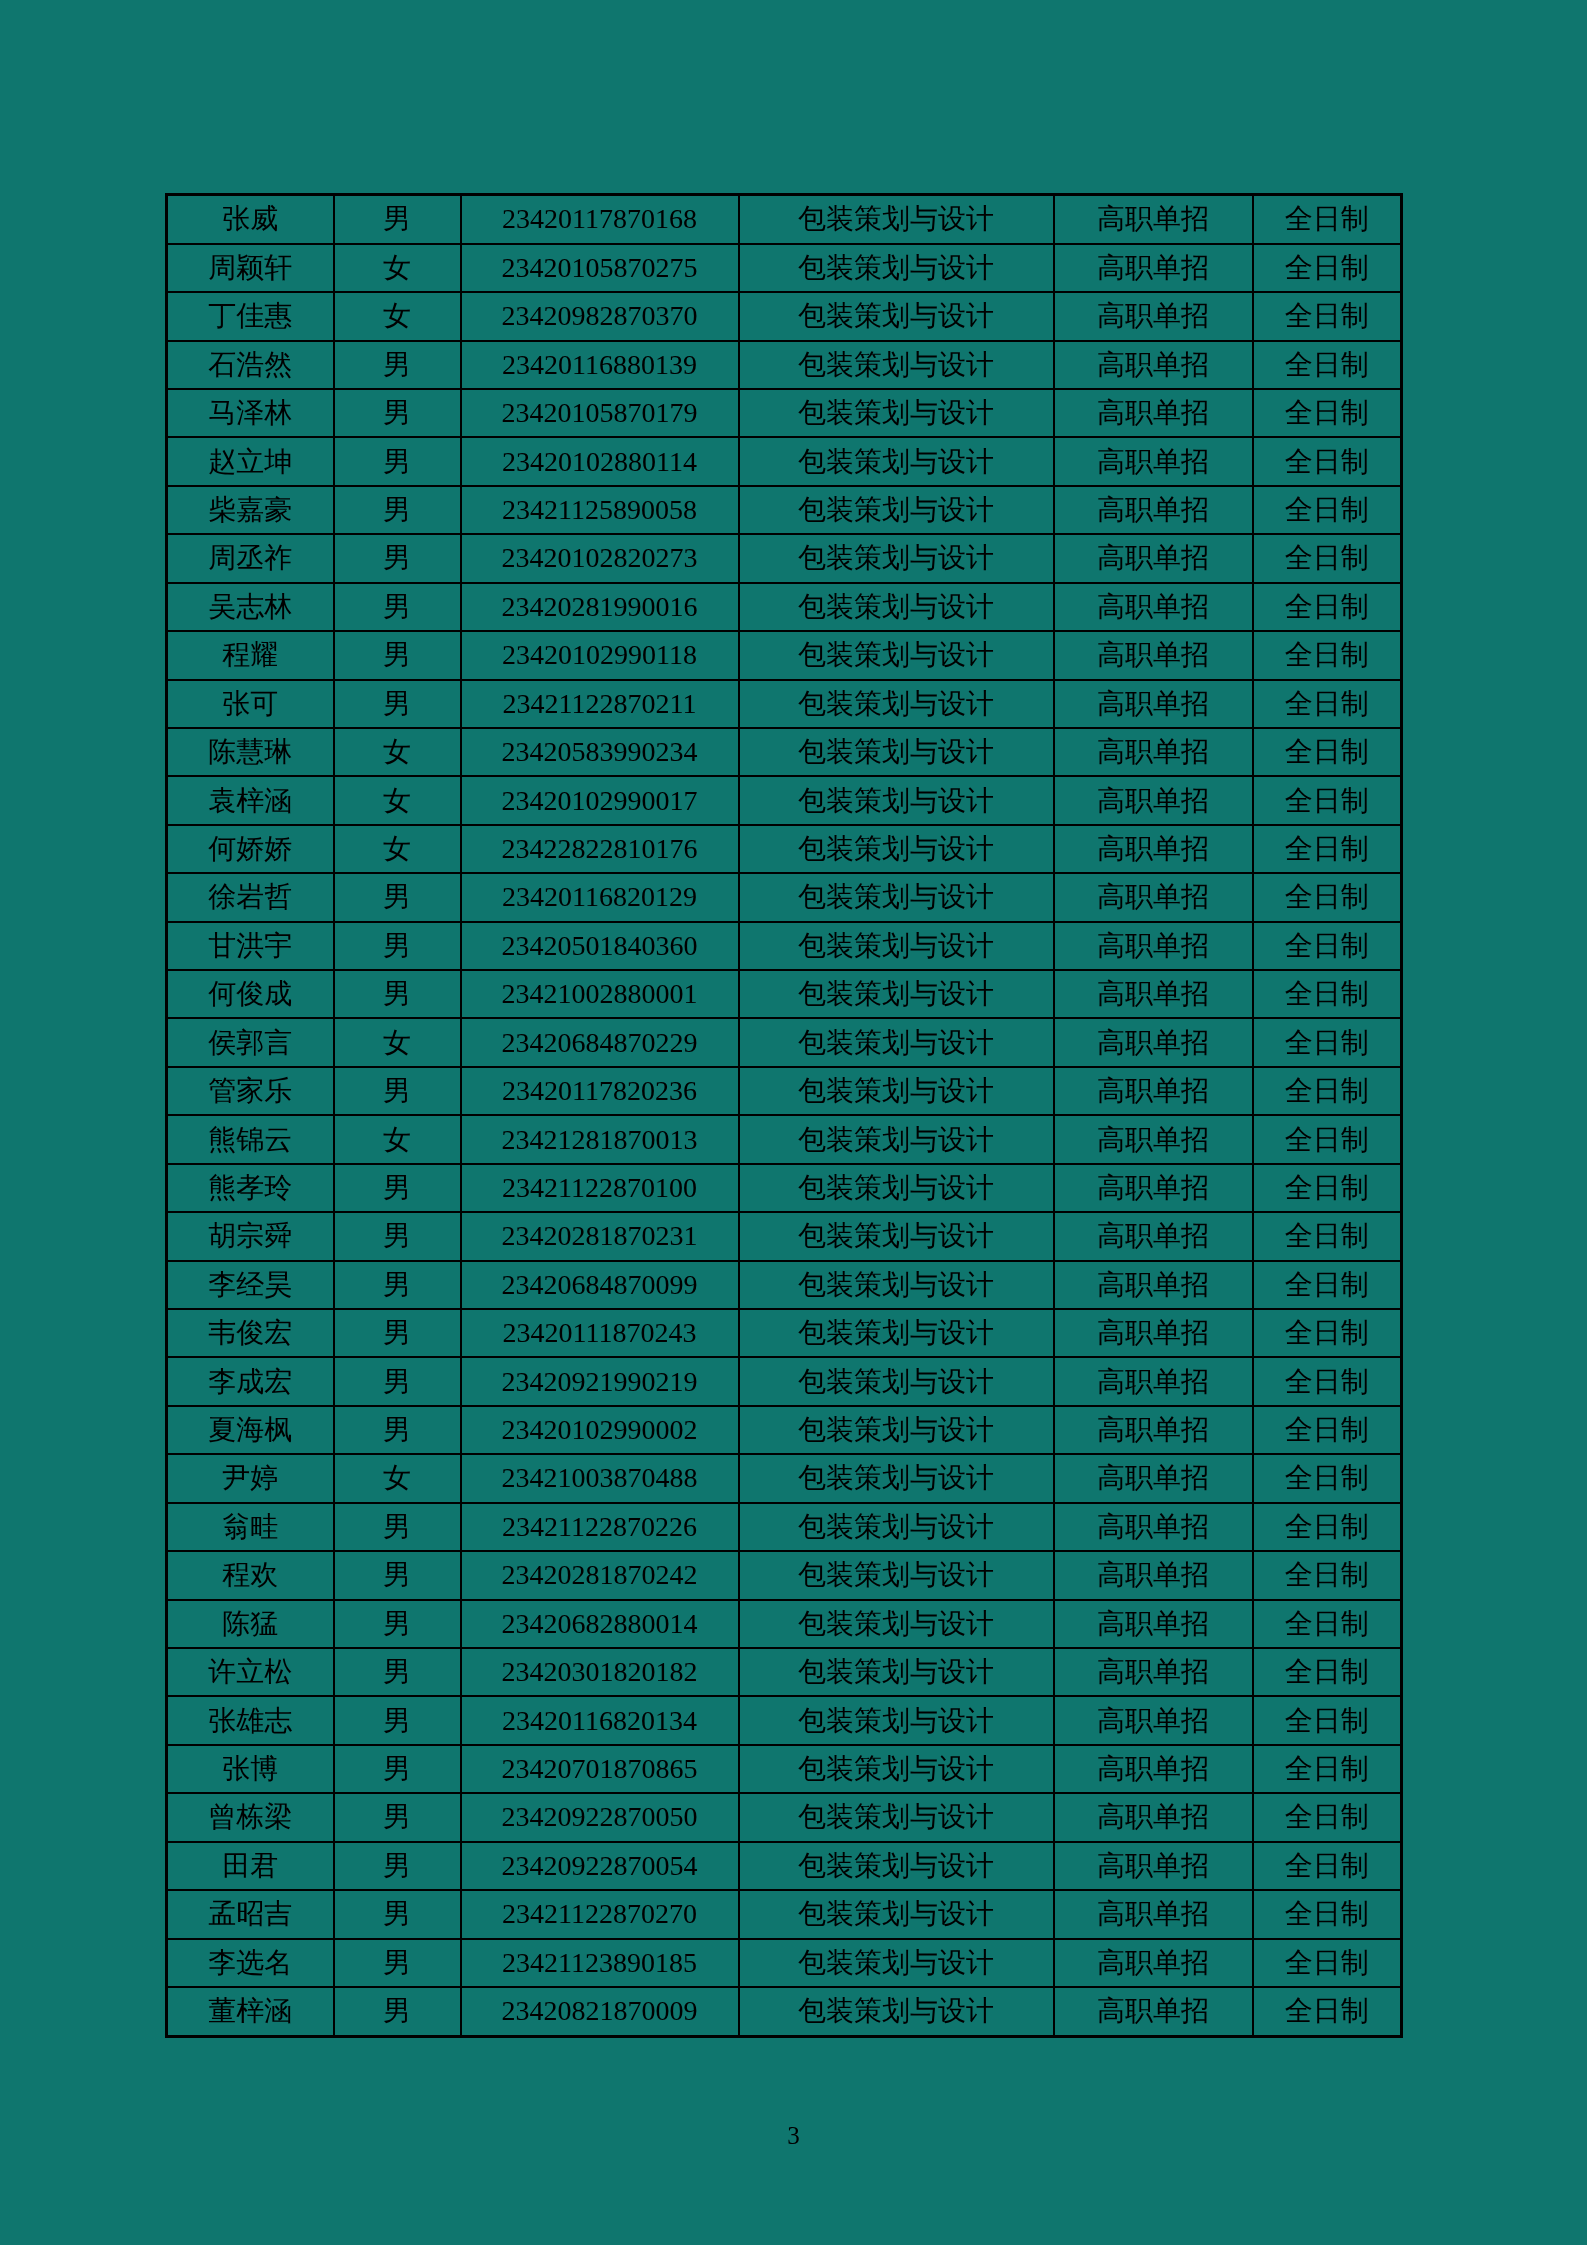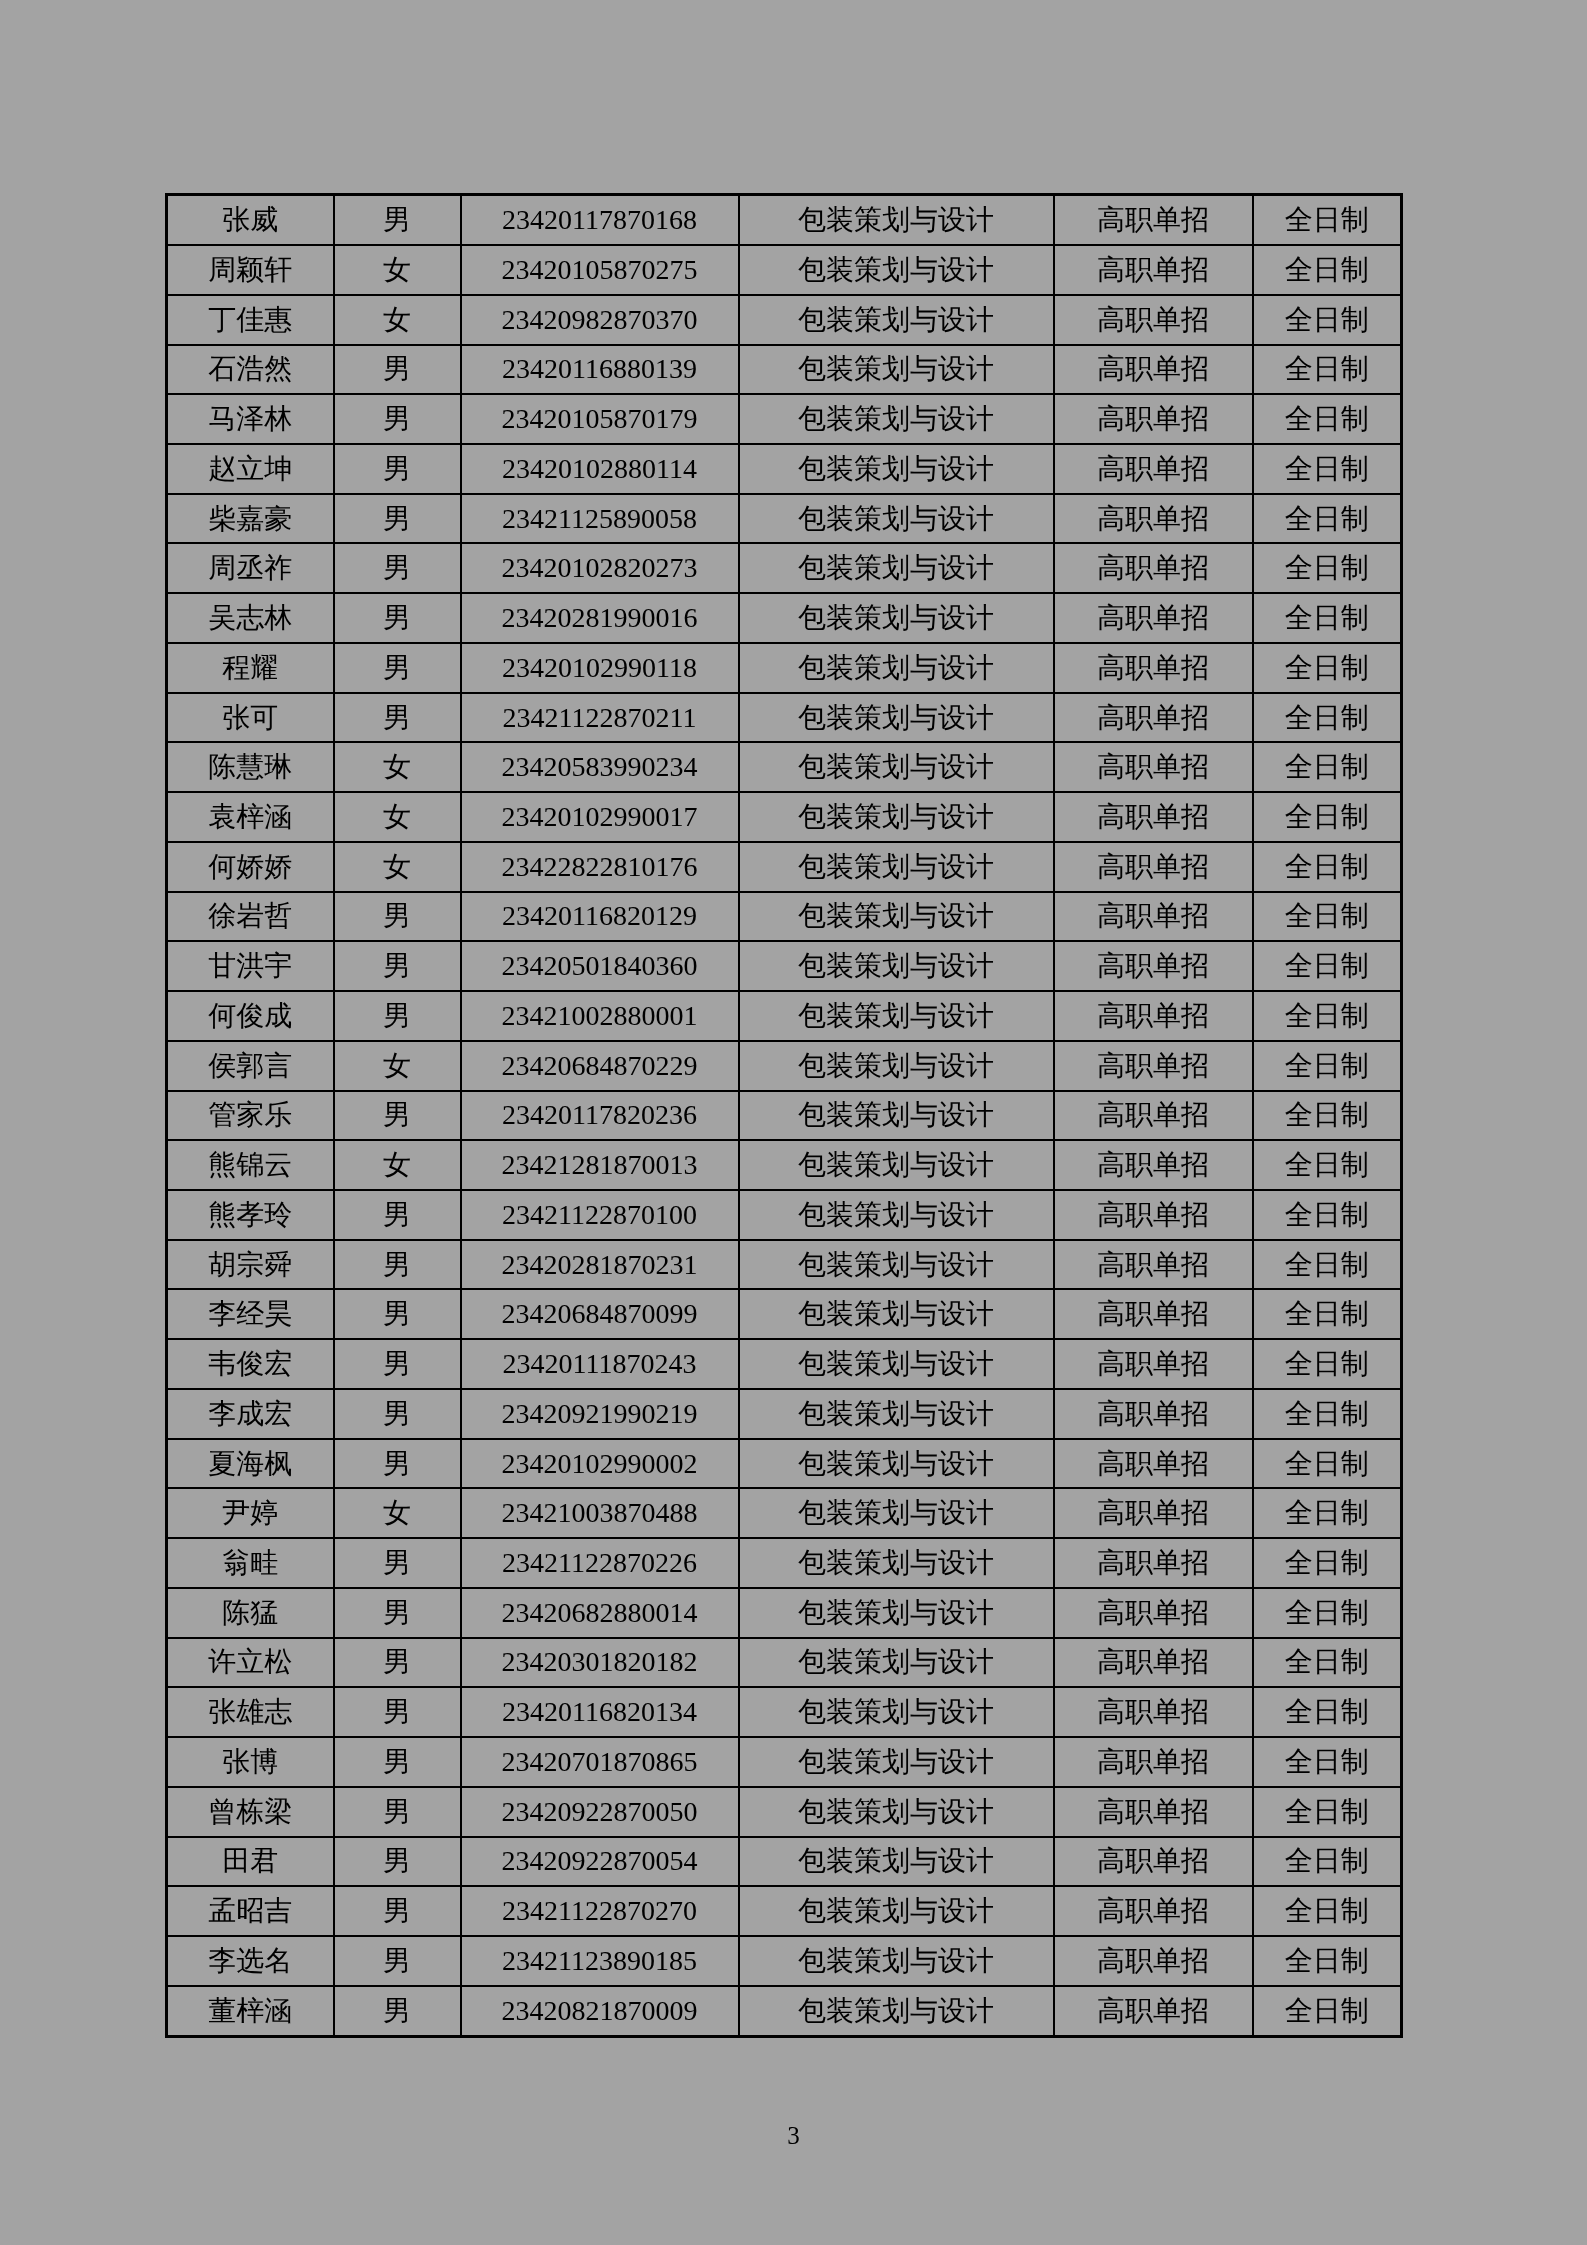--- a/index.html
+++ b/index.html
@@ -4,21 +4,21 @@
 <style>
   html, body {
     margin: 0;
     padding: 0;
     background: #ffffff;
   }
   .page {
     position: relative;
     width: 1587px;
     height: 2245px;
-    background: #a3a3a3;
+    background: #0f766e;
     font-family: "Liberation Serif", "DejaVu Serif", serif;
     color: #000000;
   }
   table.roster {
     position: absolute;
     left: 165px;
     top: 193px;
     width: 1235px;
     height: 1845px;
     border-collapse: collapse;
@@ -288,20 +288,28 @@
         </tr>
         <tr>
           <td>翁畦</td>
           <td>男</td>
           <td>23421122870226</td>
           <td>包装策划与设计</td>
           <td>高职单招</td>
           <td>全日制</td>
         </tr>
         <tr>
+          <td>程欢</td>
+          <td>男</td>
+          <td>23420281870242</td>
+          <td>包装策划与设计</td>
+          <td>高职单招</td>
+          <td>全日制</td>
+        </tr>
+        <tr>
           <td>陈猛</td>
           <td>男</td>
           <td>23420682880014</td>
           <td>包装策划与设计</td>
           <td>高职单招</td>
           <td>全日制</td>
         </tr>
         <tr>
           <td>许立松</td>
           <td>男</td>

